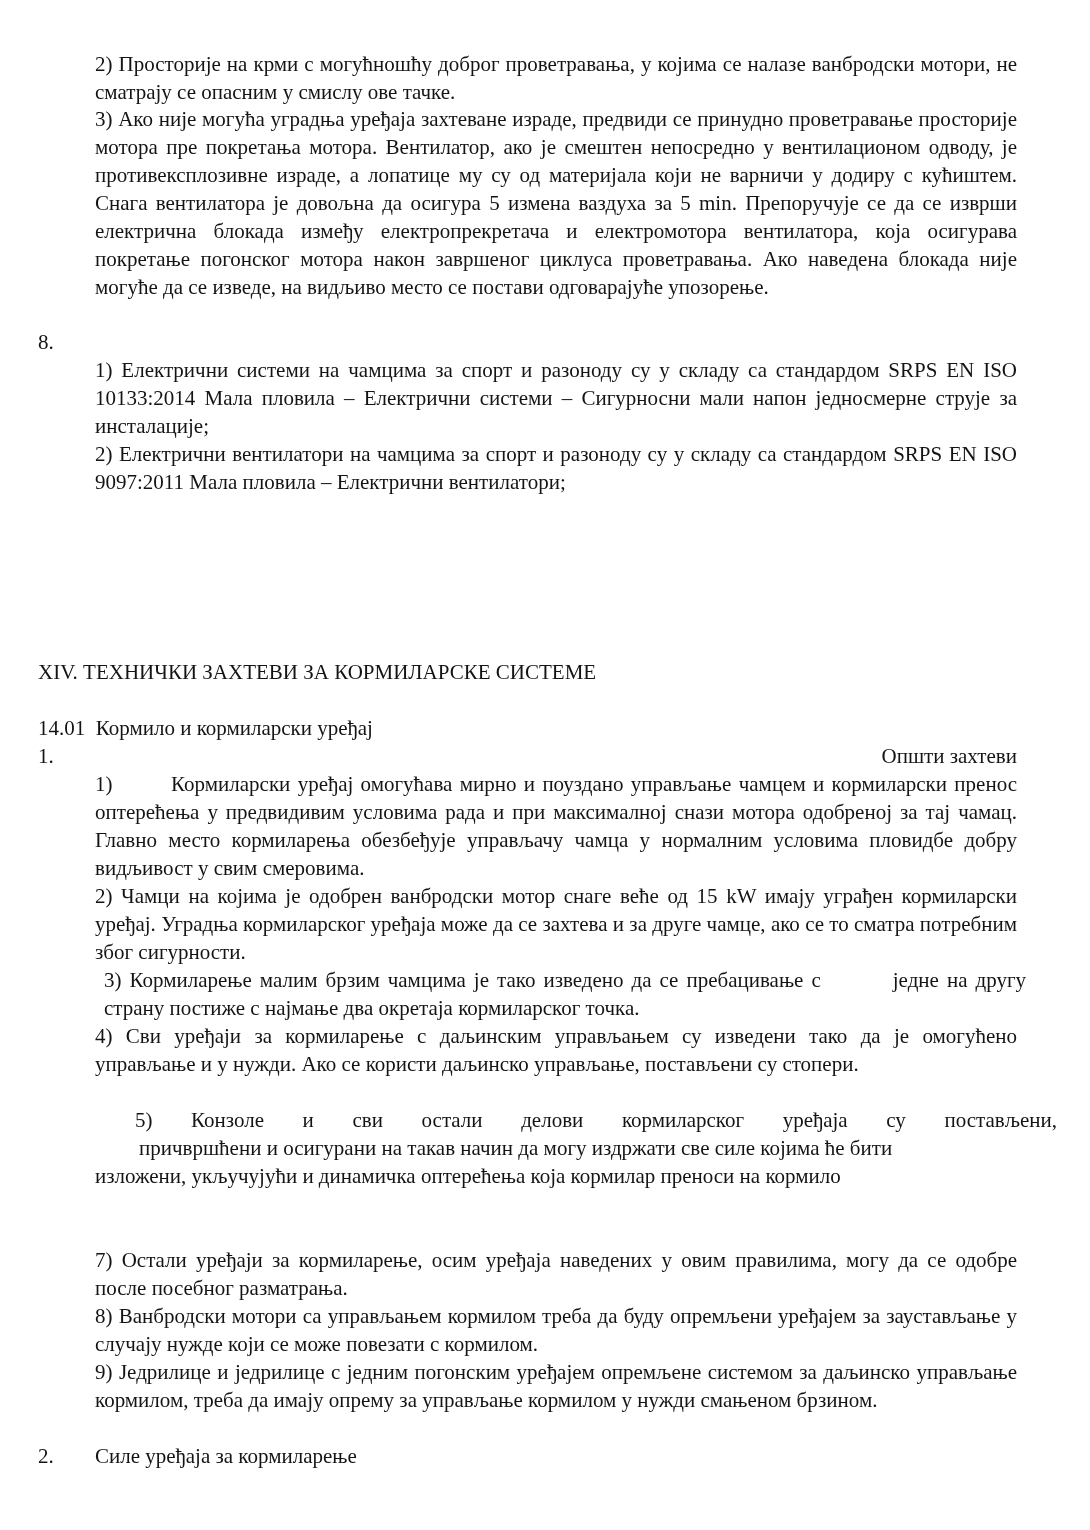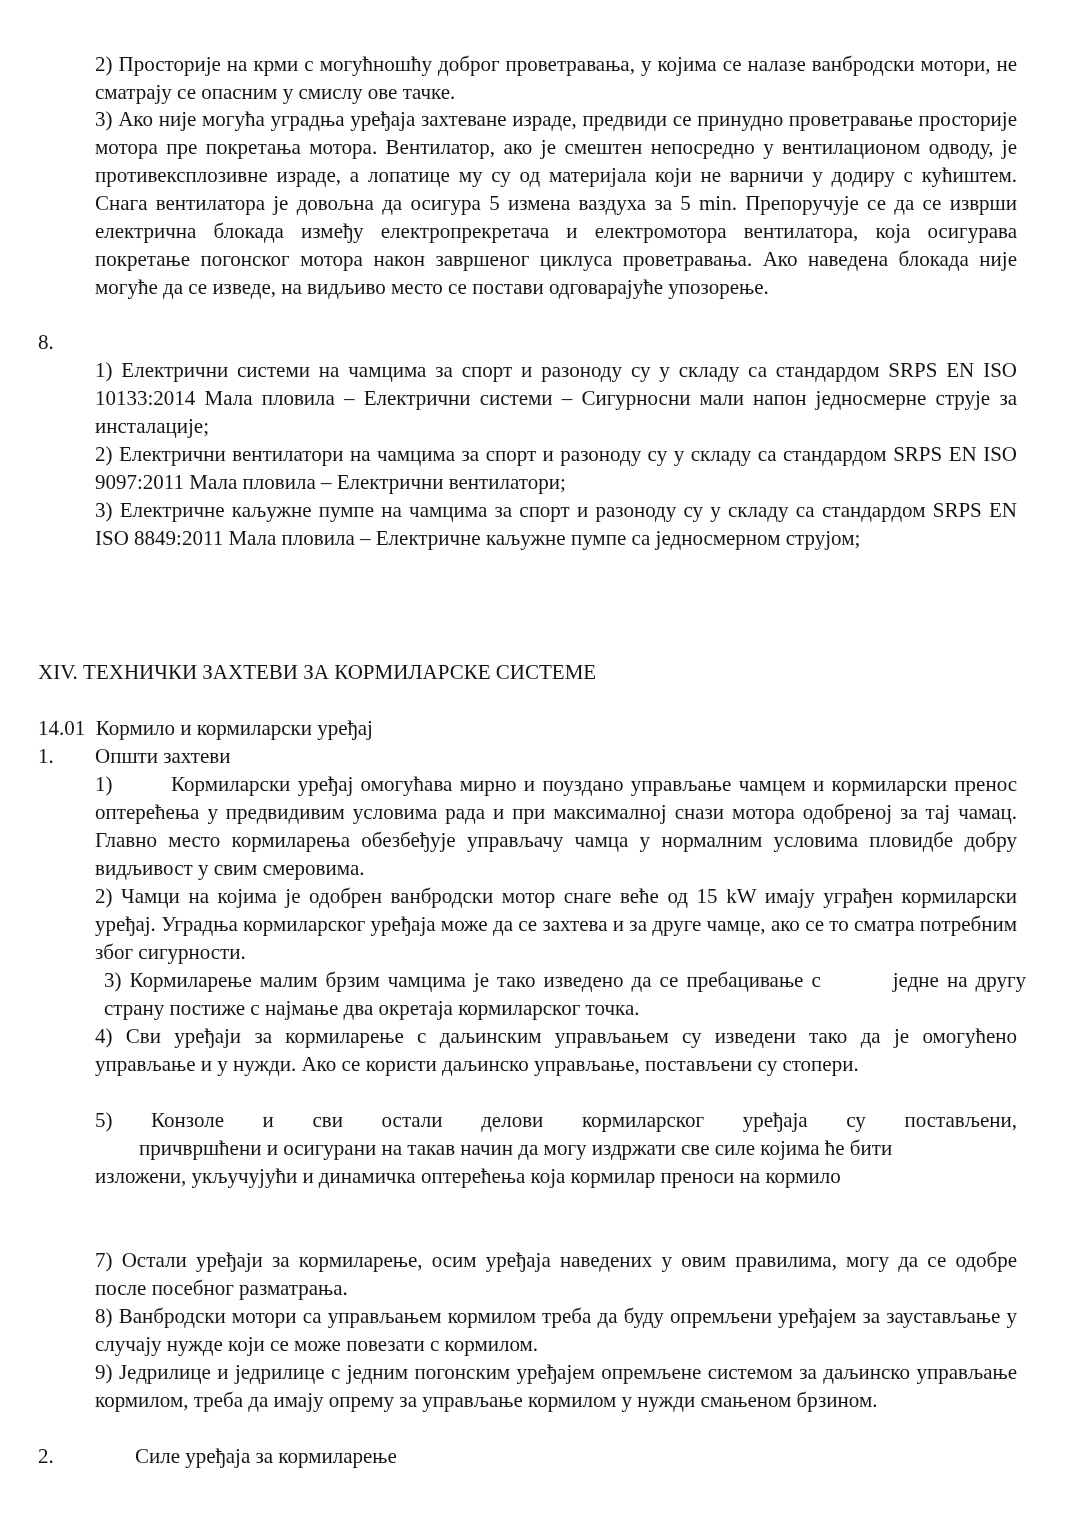--- a/index.html
+++ b/index.html
@@ -20,39 +20,38 @@
 <body>
 
 <div class="page">
 
   <div class="blk just" style="top:42px;">2) Просторије на крми с могућношћу доброг проветравања, у којима се налазе ванбродски мотори, не сматрају се опасним у смислу ове тачке.</div>
   <div class="blk just" style="top:97px;">3) Ако није могућа уградња уређаја захтеване израде, предвиди се принудно проветравање просторије мотора пре покретања мотора. Вентилатор, ако је смештен непосредно у вентилационом одводу, је противексплозивне израде, а лопатице му су од материјала који не варничи у додиру с кућиштем. Снага вентилатора је довољна да осигура 5 измена ваздуха за 5 min. Препоручује се да се изврши електрична блокада између електропрекретача и електромотора вентилатора, која осигурава покретање погонског мотора након завршеног циклуса проветравања. Ако наведена блокада није могуће да се изведе, на видљиво место се постави одговарајуће упозорење.</div>
 
   <div class="num" style="top:320px;">8.</div>
   <div class="blk just" style="top:348px;">1) Електрични системи на чамцима за спорт и разоноду су у складу са стандардом SRPS EN ISO 10133:2014 Мала пловила – Електрични системи – Сигурносни мали напон једносмерне струје за инсталације;</div>
   <div class="blk just" style="top:432px;">2) Електрични вентилатори на чамцима за спорт и разоноду су у складу са стандардом SRPS EN ISO 9097:2011 Мала пловила – Електрични вентилатори;</div>
-  <div class="blk just" style="top:488px;">3) Електричне каљужне пумпе на чамцима за спорт и разоноду су у складу са стандардом SRPS EN ISO 8849:2011 Мала пловила – Електричне каљужне пумпе са једносмерном струјом;</div>
 
   <div class="line" style="left:38px; top:650px;">XIV. ТЕХНИЧКИ ЗАХТЕВИ ЗА КОРМИЛАРСКЕ СИСТЕМЕ</div>
   <div class="line" style="left:38px; top:706px; white-space:pre;">14.01  Кормило и кормиларски уређај</div>
 
   <div class="num" style="top:734px;">1.</div>
-  <div class="blk" style="top:734px;">Општи захтеви</div>
+  <div class="blk" style="top:734px;text-align:right;">Општи захтеви</div>
 
   <div class="blk just" style="top:762px; white-space:pre-wrap;">1)        Кормиларски уређај омогућава мирно и поуздано управљање чамцем и кормиларски пренос оптерећења у предвидивим условима рада и при максималној снази мотора одобреној за тај чамац. Главно место кормиларења обезбеђује управљачу чамца у нормалним условима пловидбе добру видљивост у свим смеровима.</div>
   <div class="blk just" style="top:874px;">2) Чамци на којима је одобрен ванбродски мотор снаге веће од 15 kW имају уграђен кормиларски уређај. Уградња кормиларског уређаја може да се захтева и за друге чамце, ако се то сматра потребним због сигурности.</div>
   <div class="blk just" style="top:958px; white-space:pre-wrap;margin-left:9px;">3) Кормиларење малим брзим чамцима је тако изведено да се пребацивање с         једне на другу страну постиже с најмање два окретаја кормиларског точка.</div>
   <div class="blk just" style="top:1014px;">4) Сви уређаји за кормиларење с даљинским управљањем су изведени тако да је омогућено управљање и у нужди. Ако се користи даљинско управљање, постављени су стопери.</div>
 
-  <div class="blk" style="top:1098px;">
+  <div class="blk" style="top:1098px;margin-left:40px;">
     <span class="spread">5) Конзоле и сви остали делови кормиларског уређаја су постављени,</span>
   </div>
   <div class="line" style="left:95px; top:1154px;">изложени, укључујући и динамичка оптерећења која кормилар преноси на кормило</div>
   <div class="line" style="left:139px; top:1126px;">причвршћени и осигурани на такав начин да могу издржати све силе којима ће бити</div>
 
   <div class="blk just" style="top:1238px;">7) Остали уређаји за кормиларење, осим уређаја наведених у овим правилима, могу да се одобре после посебног разматрања.</div>
   <div class="blk just" style="top:1294px;">8) Ванбродски мотори са управљањем кормилом треба да буду опремљени уређајем за заустављање у случају нужде који се може повезати с кормилом.</div>
   <div class="blk just" style="top:1350px;">9) Једрилице и једрилице с једним погонским уређајем опремљене системом за даљинско управљање кормилом, треба да имају опрему за управљање кормилом у нужди смањеном брзином.</div>
 
   <div class="num" style="top:1434px;">2.</div>
-  <div class="blk" style="top:1434px;margin-left:40px;">Силе уређаја за кормиларење</div>
+  <div class="blk" style="top:1434px;">Силе уређаја за кормиларење</div>
 
 </div>
 
 </body></html>

